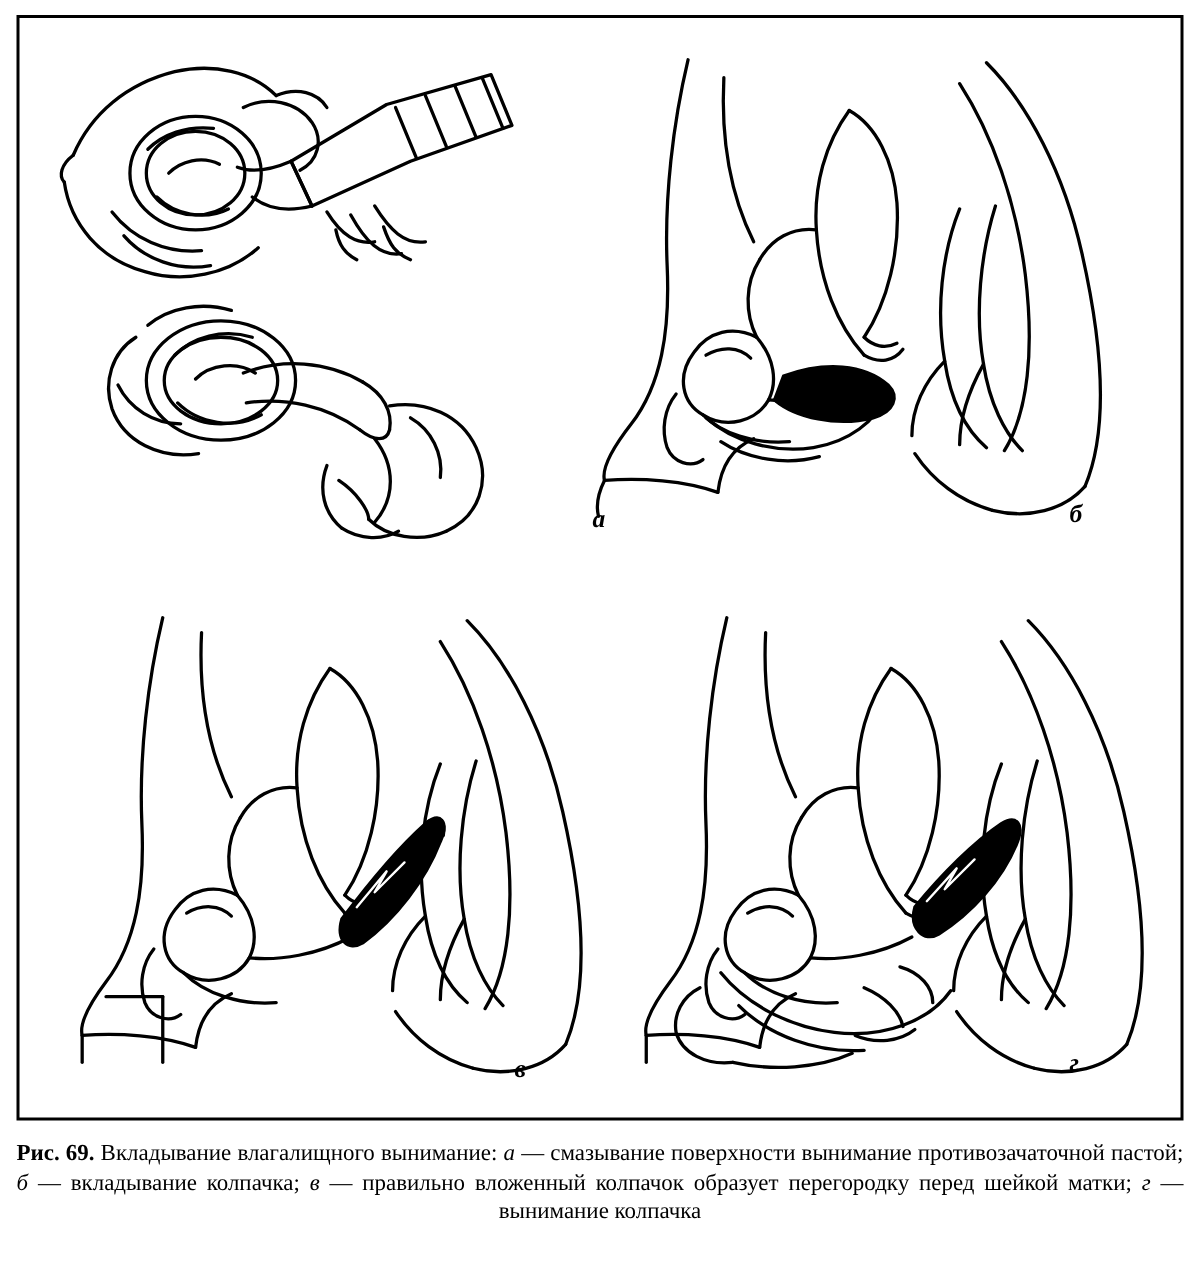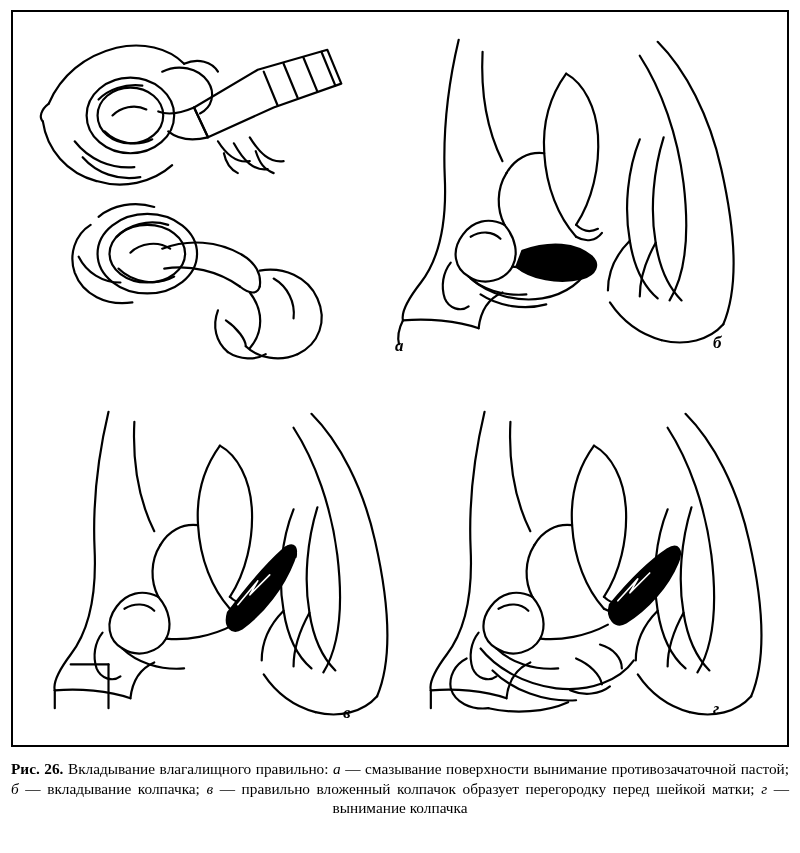--- a/index.html
+++ b/index.html
@@ -280,22 +280,22 @@
       </g>
     </svg>
 
     <div class="panel-label lbl-a">а</div>
     <div class="panel-label lbl-b">б</div>
     <div class="panel-label lbl-v">в</div>
     <div class="panel-label lbl-g">г</div>
   </div>
 
   <div class="caption">
-    <span class="lead">Рис. 26.</span>
-    <span>Вкладывание влагалищного правильно:</span>
+    <span class="lead">Рис. 69.</span>
+    <span>Вкладывание влагалищного вынимание:</span>
     <span class="it">а</span>
     <span>— смазывание поверхности вынимание противозачаточной пастой;</span>
     <span class="it">б</span>
     <span>— вкладывание колпачка;</span>
     <span class="it">в</span>
     <span>— правильно вложенный колпачок образует перегородку перед шейкой матки;</span>
     <span class="it">г</span>
     <span>— вынимание колпачка</span>
   </div>
 

